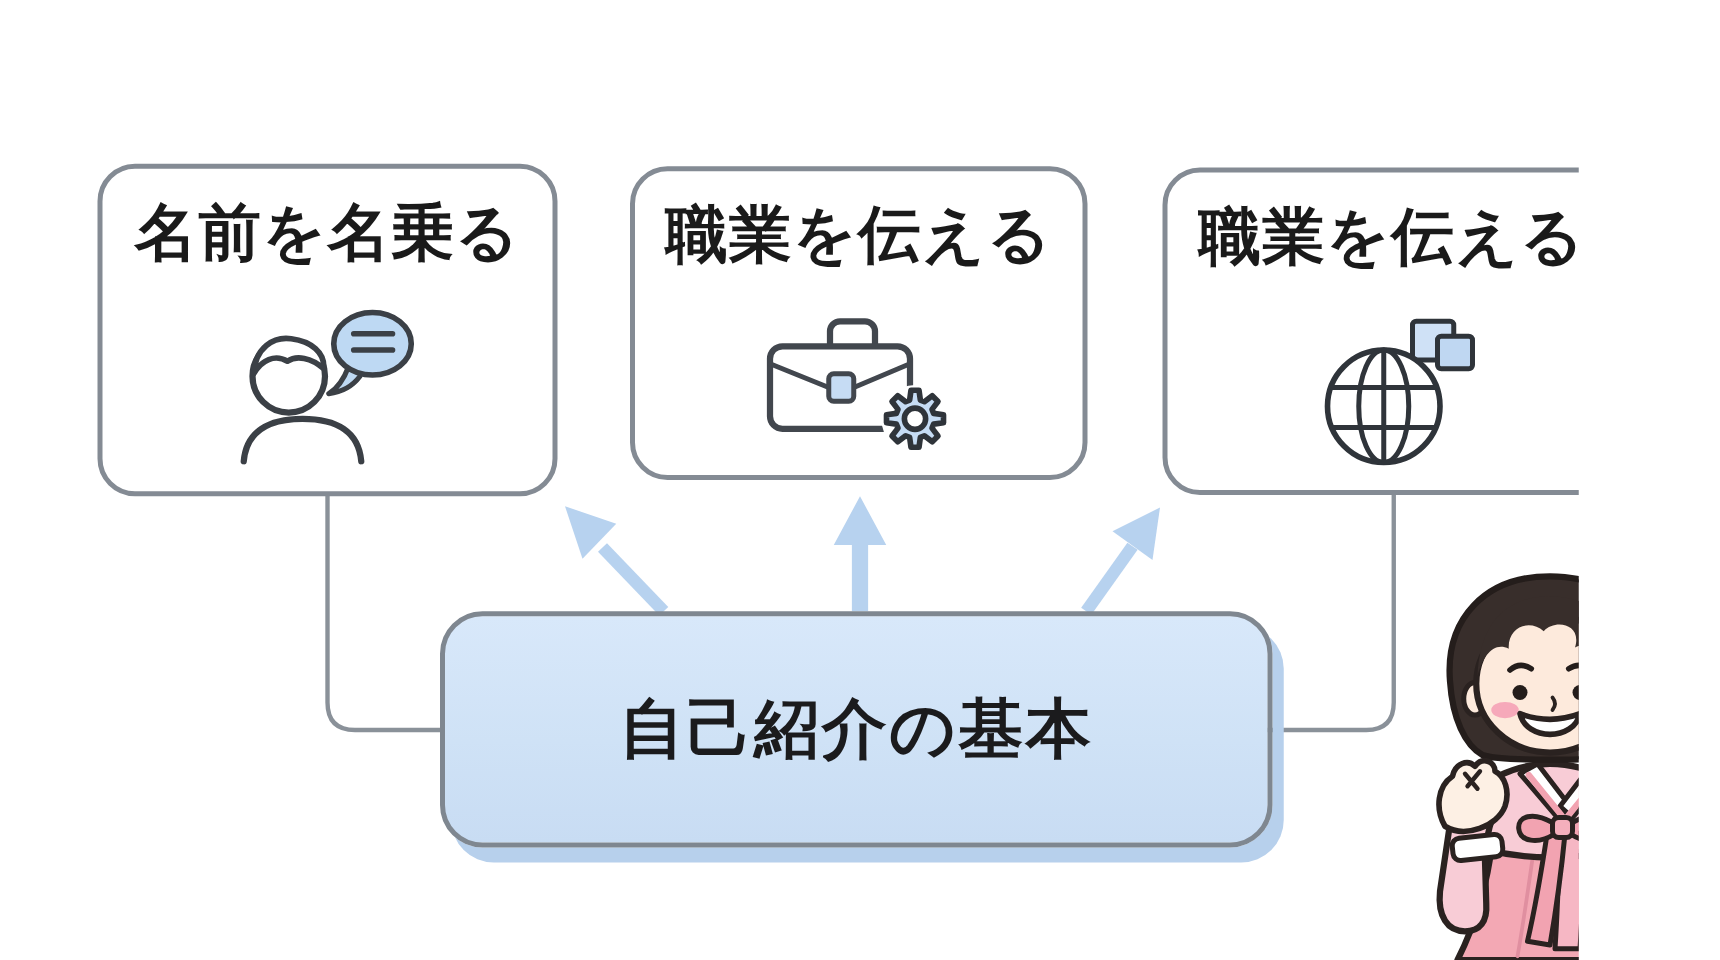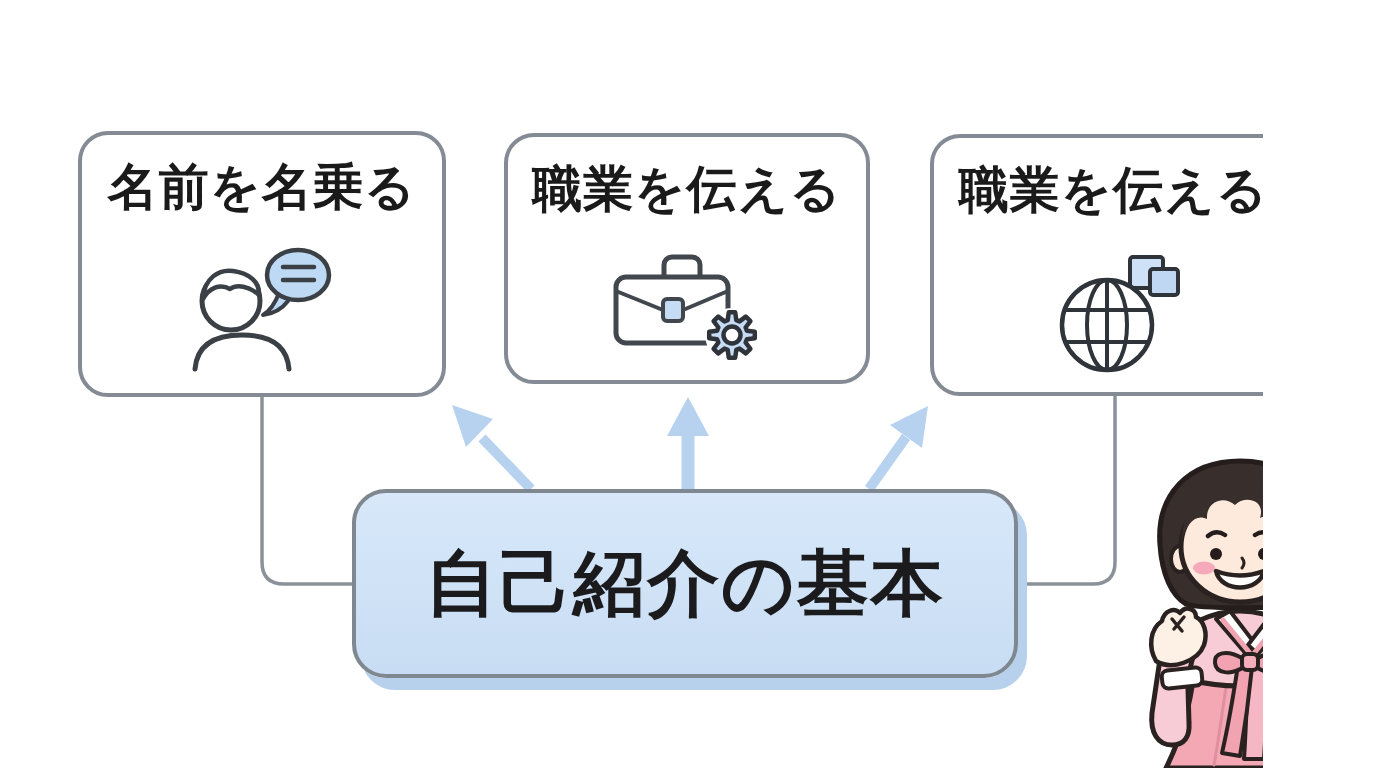--- a/index.html
+++ b/index.html
@@ -13,21 +13,21 @@
   #box-name{left:78px;top:131px;width:368px;height:266px;}
   #box-occupation{left:504px;top:133px;width:366px;height:251px;align-items:center;}
   #box-nationality{left:930px;top:134px;width:367px;height:262px;}
   .box-title{margin-top:26px;font-size:50px;line-height:1.2;font-weight:800;color:#1a1a1a;
              white-space:nowrap;letter-spacing:1px;}
   .box-icon{margin-top:26px;}
   #main-box{position:absolute;z-index:2;left:352px;top:489px;width:666px;height:189px;
             box-sizing:border-box;border:4px solid #7f8790;border-radius:34px;
             background:linear-gradient(180deg,#d8e8fa 0%,#cfe2f6 55%,#c8dcf3 100%);
             box-shadow:9px 12px 0 #b7d0ec;display:flex;align-items:center;justify-content:center;}
-  #main-title{font-size:72px;font-weight:800;color:#1b1b1d;letter-spacing:2px;white-space:nowrap;}
+  #main-title{font-size:52px;font-weight:800;color:#1b1b1d;letter-spacing:2px;white-space:nowrap;}
   #character{position:absolute;left:1128px;top:455px;z-index:3;}
 </style>
 </head>
 <body>
 
 <div id="stage">
 
   <svg class="overlay" width="1376" height="768" viewBox="0 0 1376 768">
     <path d="M262 395 L262 562 Q262 584 284 584 L356 584" fill="none" stroke="#8a9199" stroke-width="3.5"></path>
     <path d="M1115 394 L1115 562 Q1115 584 1093 584 L1014 584" fill="none" stroke="#8a9199" stroke-width="3.5"></path>

